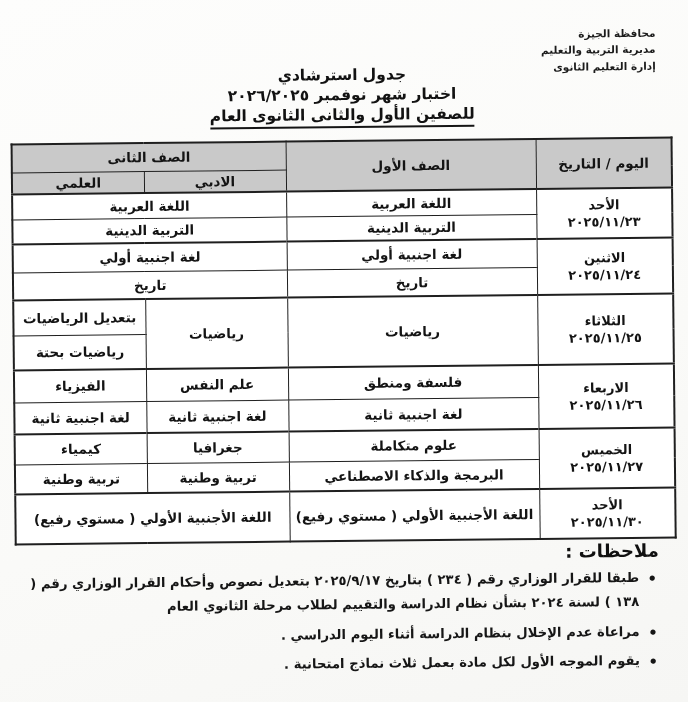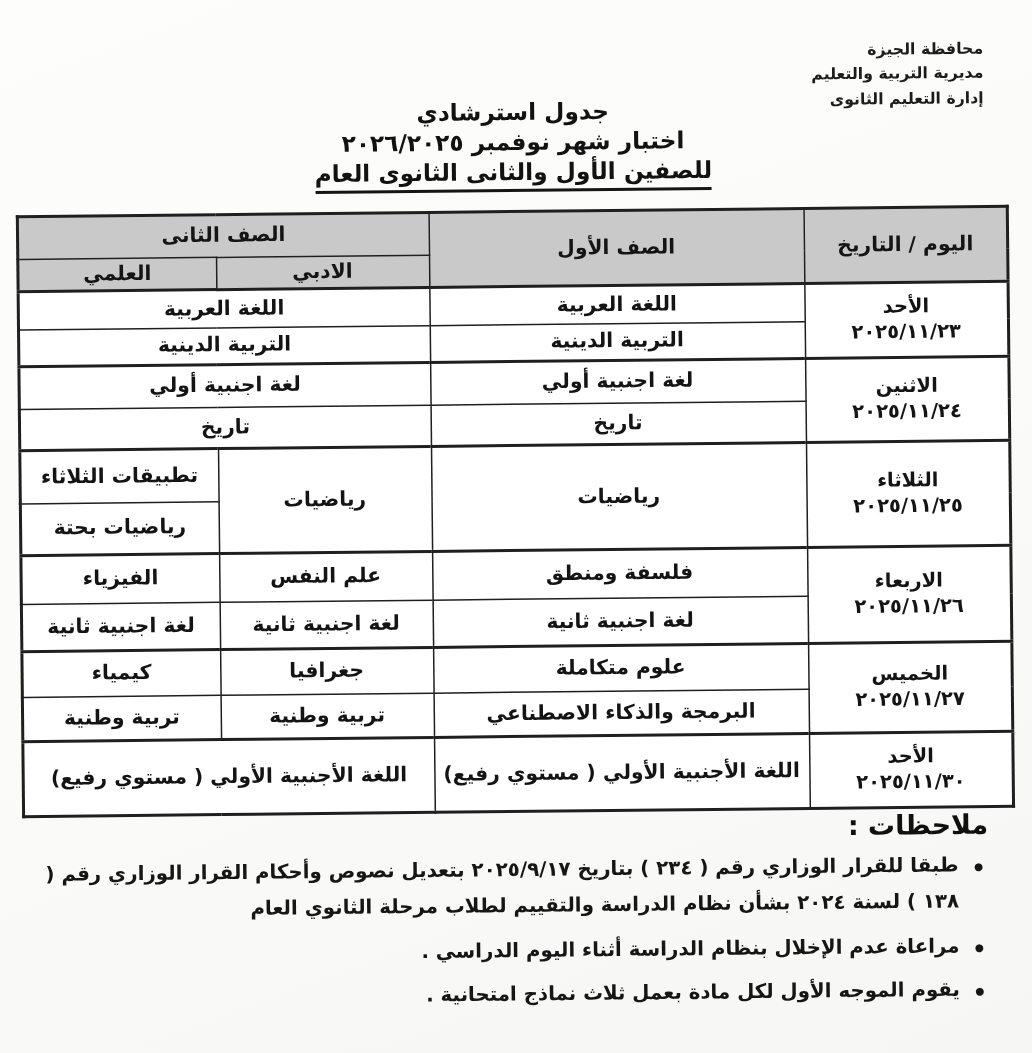--- a/index.html
+++ b/index.html
@@ -156,21 +156,21 @@
           <td colspan="2">تاريخ</td>
         </tr>
 
         <tr class="day-start" style="height:35px">
           <td rowspan="2" class="vsep daycell">
             <div class="day-name">الثلاثاء</div>
             <div class="date-value">٢٠٢٥/١١/٢٥</div>
           </td>
           <td rowspan="2" class="vsep">رياضيات</td>
           <td rowspan="2" class="vsep">رياضيات</td>
-          <td>تطبيقات الثلاثاء</td>
+          <td>بتعديل الرياضيات</td>
         </tr>
         <tr style="height:35px">
           <td class="tt">رياضيات بحتة</td>
         </tr>
 
         <tr class="day-start" style="height:32px">
           <td rowspan="2" class="vsep daycell">
             <div class="day-name">الاربعاء</div>
             <div class="date-value">٢٠٢٥/١١/٢٦</div>
           </td>

